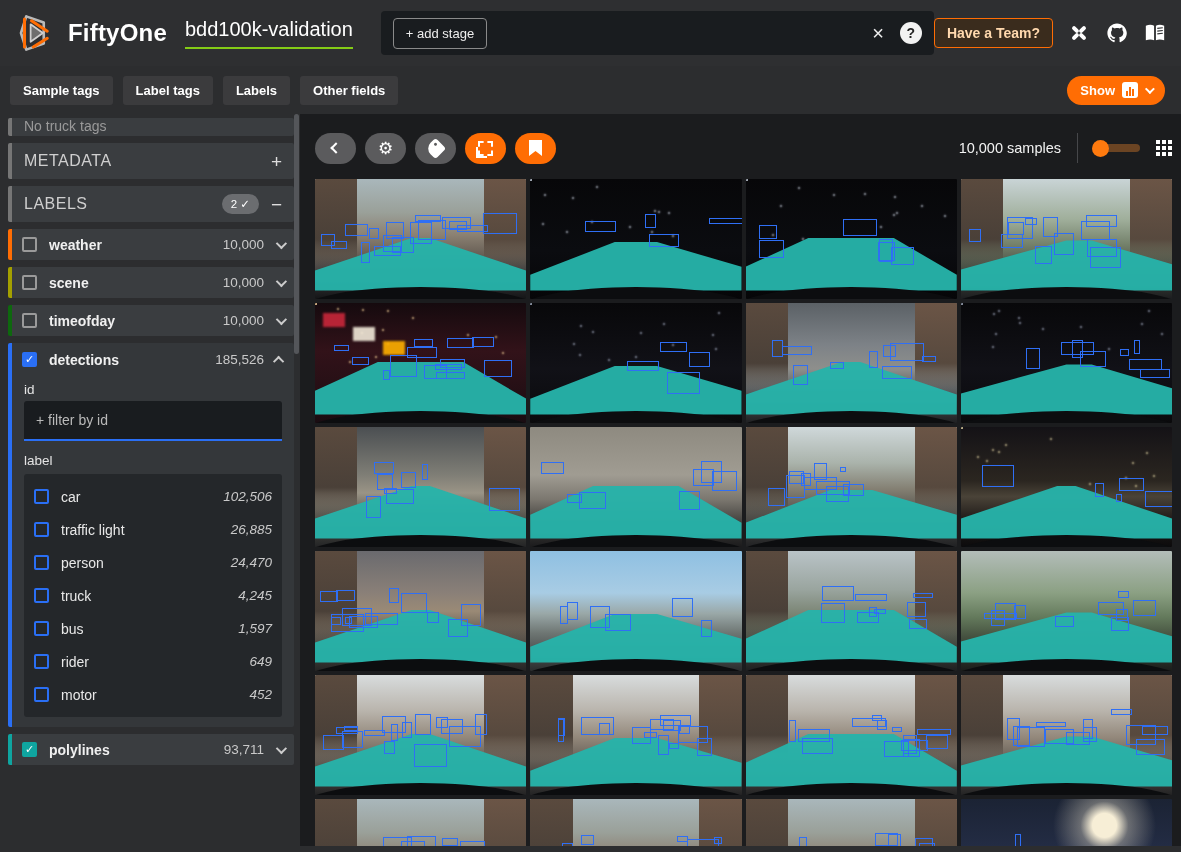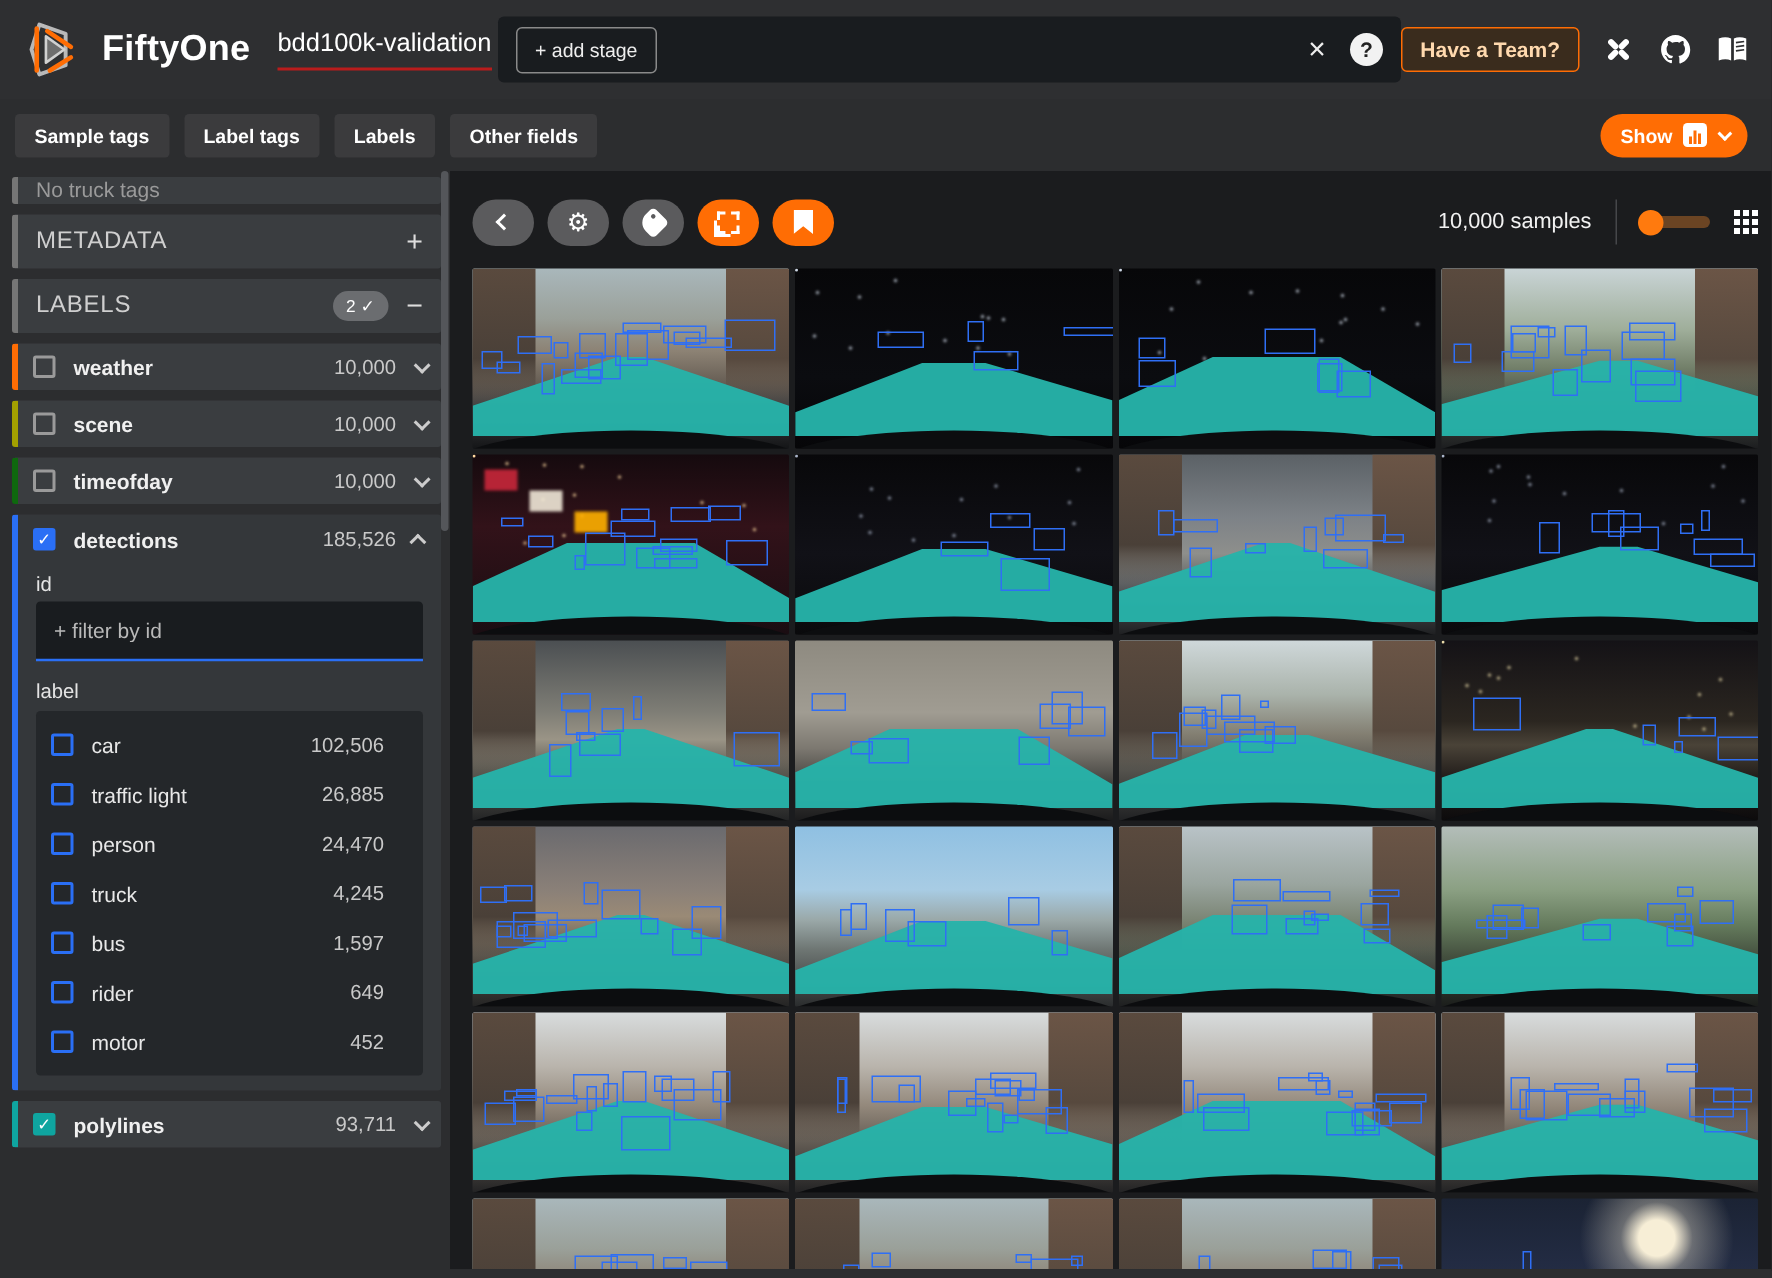--- a/index.html
+++ b/index.html
@@ -3,21 +3,21 @@
 <meta charset="utf-8">
 <style>
   * { margin:0; padding:0; box-sizing:border-box; }
   html,body { width:1181px; height:852px; overflow:hidden; background:#2c2d2f;
     font-family:"Liberation Sans", sans-serif; color:#fff; }
 
   
   .app-header { height:66px; display:flex; align-items:center; padding:0 14px; background:#2e2f31; }
   .logo { width:42px; height:42px; margin-right:12px; flex:none; }
   .app-title { font-size:24px; font-weight:700; letter-spacing:.2px; margin-right:18px; }
-  .dataset-name { font-size:17px; font-weight:500; padding-bottom:6px; border-bottom:2px solid #b91c1c; margin-right:4px; }
+  .dataset-name { font-size:20px; font-weight:500; padding-bottom:6px; border-bottom:2px solid #84cc16; margin-right:28px; }
   .stage-bar { flex:1; max-width:620px; height:44px; background:#191c1f; border-radius:4px;
     display:flex; align-items:center; padding:0 12px; }
   .add-stage-btn { font-size:13px; color:#eee; border:1px solid #8a8a8a; border-radius:4px;
     padding:7px 12px; background:transparent; cursor:pointer; }
   .stage-bar .spacer { flex:1; }
   .x-icon { font-size:20px; color:#eee; margin-right:16px; cursor:pointer; }
   .help-icon { width:22px; height:22px; border-radius:50%; background:#f2f2f2; color:#222;
     font-size:14px; font-weight:700; display:flex; align-items:center; justify-content:center; cursor:pointer; }
   .header-right { margin-left:auto; display:flex; align-items:center; gap:14px; }
   .team-btn { background:#3a2c1d; border:1px solid #ff6d04; color:#ffd9ae; font-size:14px; font-weight:600;
@@ -61,21 +61,21 @@
   .chev-g.up { transform:rotate(-135deg) translateY(-2px); }
   .det-block { background:#34373a; border-left:4px solid #2a6ff5; border-radius:2px; margin-bottom:7px; padding-bottom:10px; }
   .det-head { display:flex; align-items:center; padding:0 10px; min-height:33px; }
   .sub-label { font-size:13.5px; color:#e4e4e4; padding:6px 12px 4px; }
   .filter-input { margin:0 12px 6px; background:#191c1f; border:none; border-bottom:2px solid #2a6ff5;
     border-radius:3px 3px 0 0; height:40px; width:calc(100% - 24px); color:#ddd; font-size:14px; padding:0 12px; }
   .filter-input::placeholder { color:#b9b9b9; }
   .class-list { margin:2px 12px 0; background:#24272a; border-radius:3px; padding:6px 10px; }
   .class-row { display:flex; align-items:center; min-height:33px; }
   .class-row .fname { font-weight:400; font-size:14px; color:#e8e8e8; }
-  .class-row .fcount { margin-right:16px; }
+  .class-row .fcount { margin-right:0;font-style:italic; }
 
   
   .gtoolbar { display:flex; align-items:center; gap:9px; height:38px; margin-bottom:12px; }
   .pill { width:41px; height:31px; border-radius:16px; background:#5b5b5d; display:flex; align-items:center;
     justify-content:center; cursor:pointer; color:#fff; }
   .pill.orange { background:#ff6d04; }
   .chev-left { width:8px; height:8px; border-left:2.5px solid #fff; border-bottom:2.5px solid #fff; transform:rotate(45deg); }
   .gear-g { font-size:17px; color:#fff; }
   .tag-shape { width:15px; height:15px; background:#fff; border-radius:3px 3px 3px 8px; transform:rotate(45deg); position:relative; }
   .tag-shape::after { content:""; position:absolute; top:3px; left:3px; width:3px; height:3px; border-radius:50%; background:#5b5b5d; }

